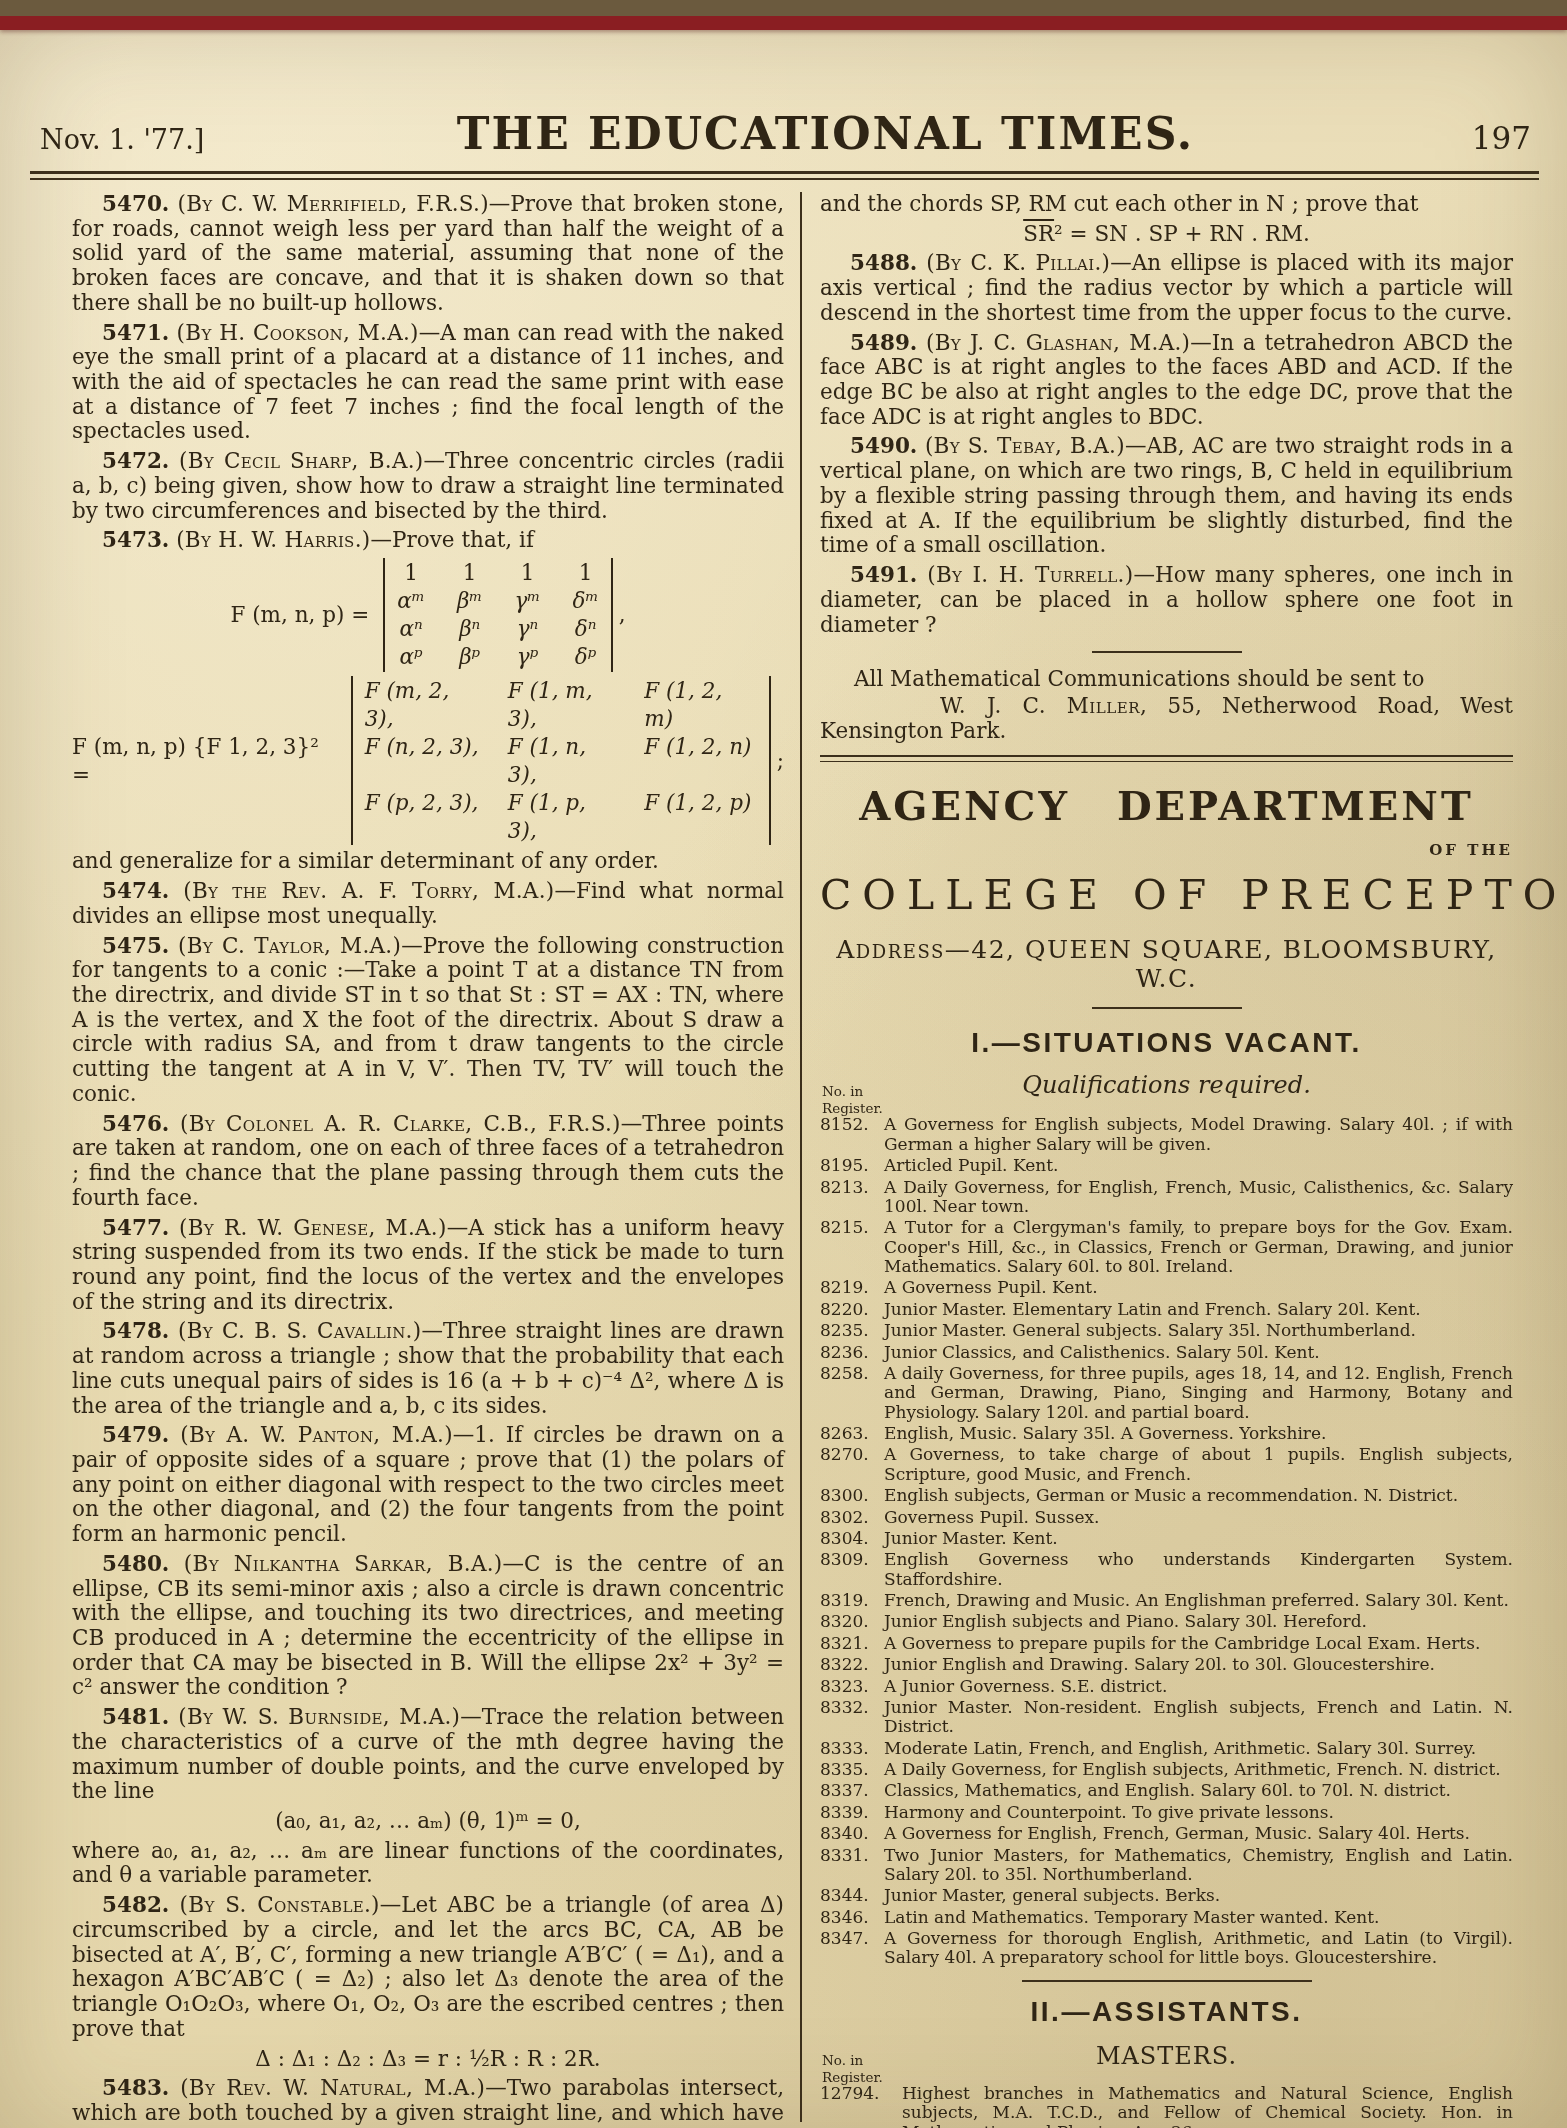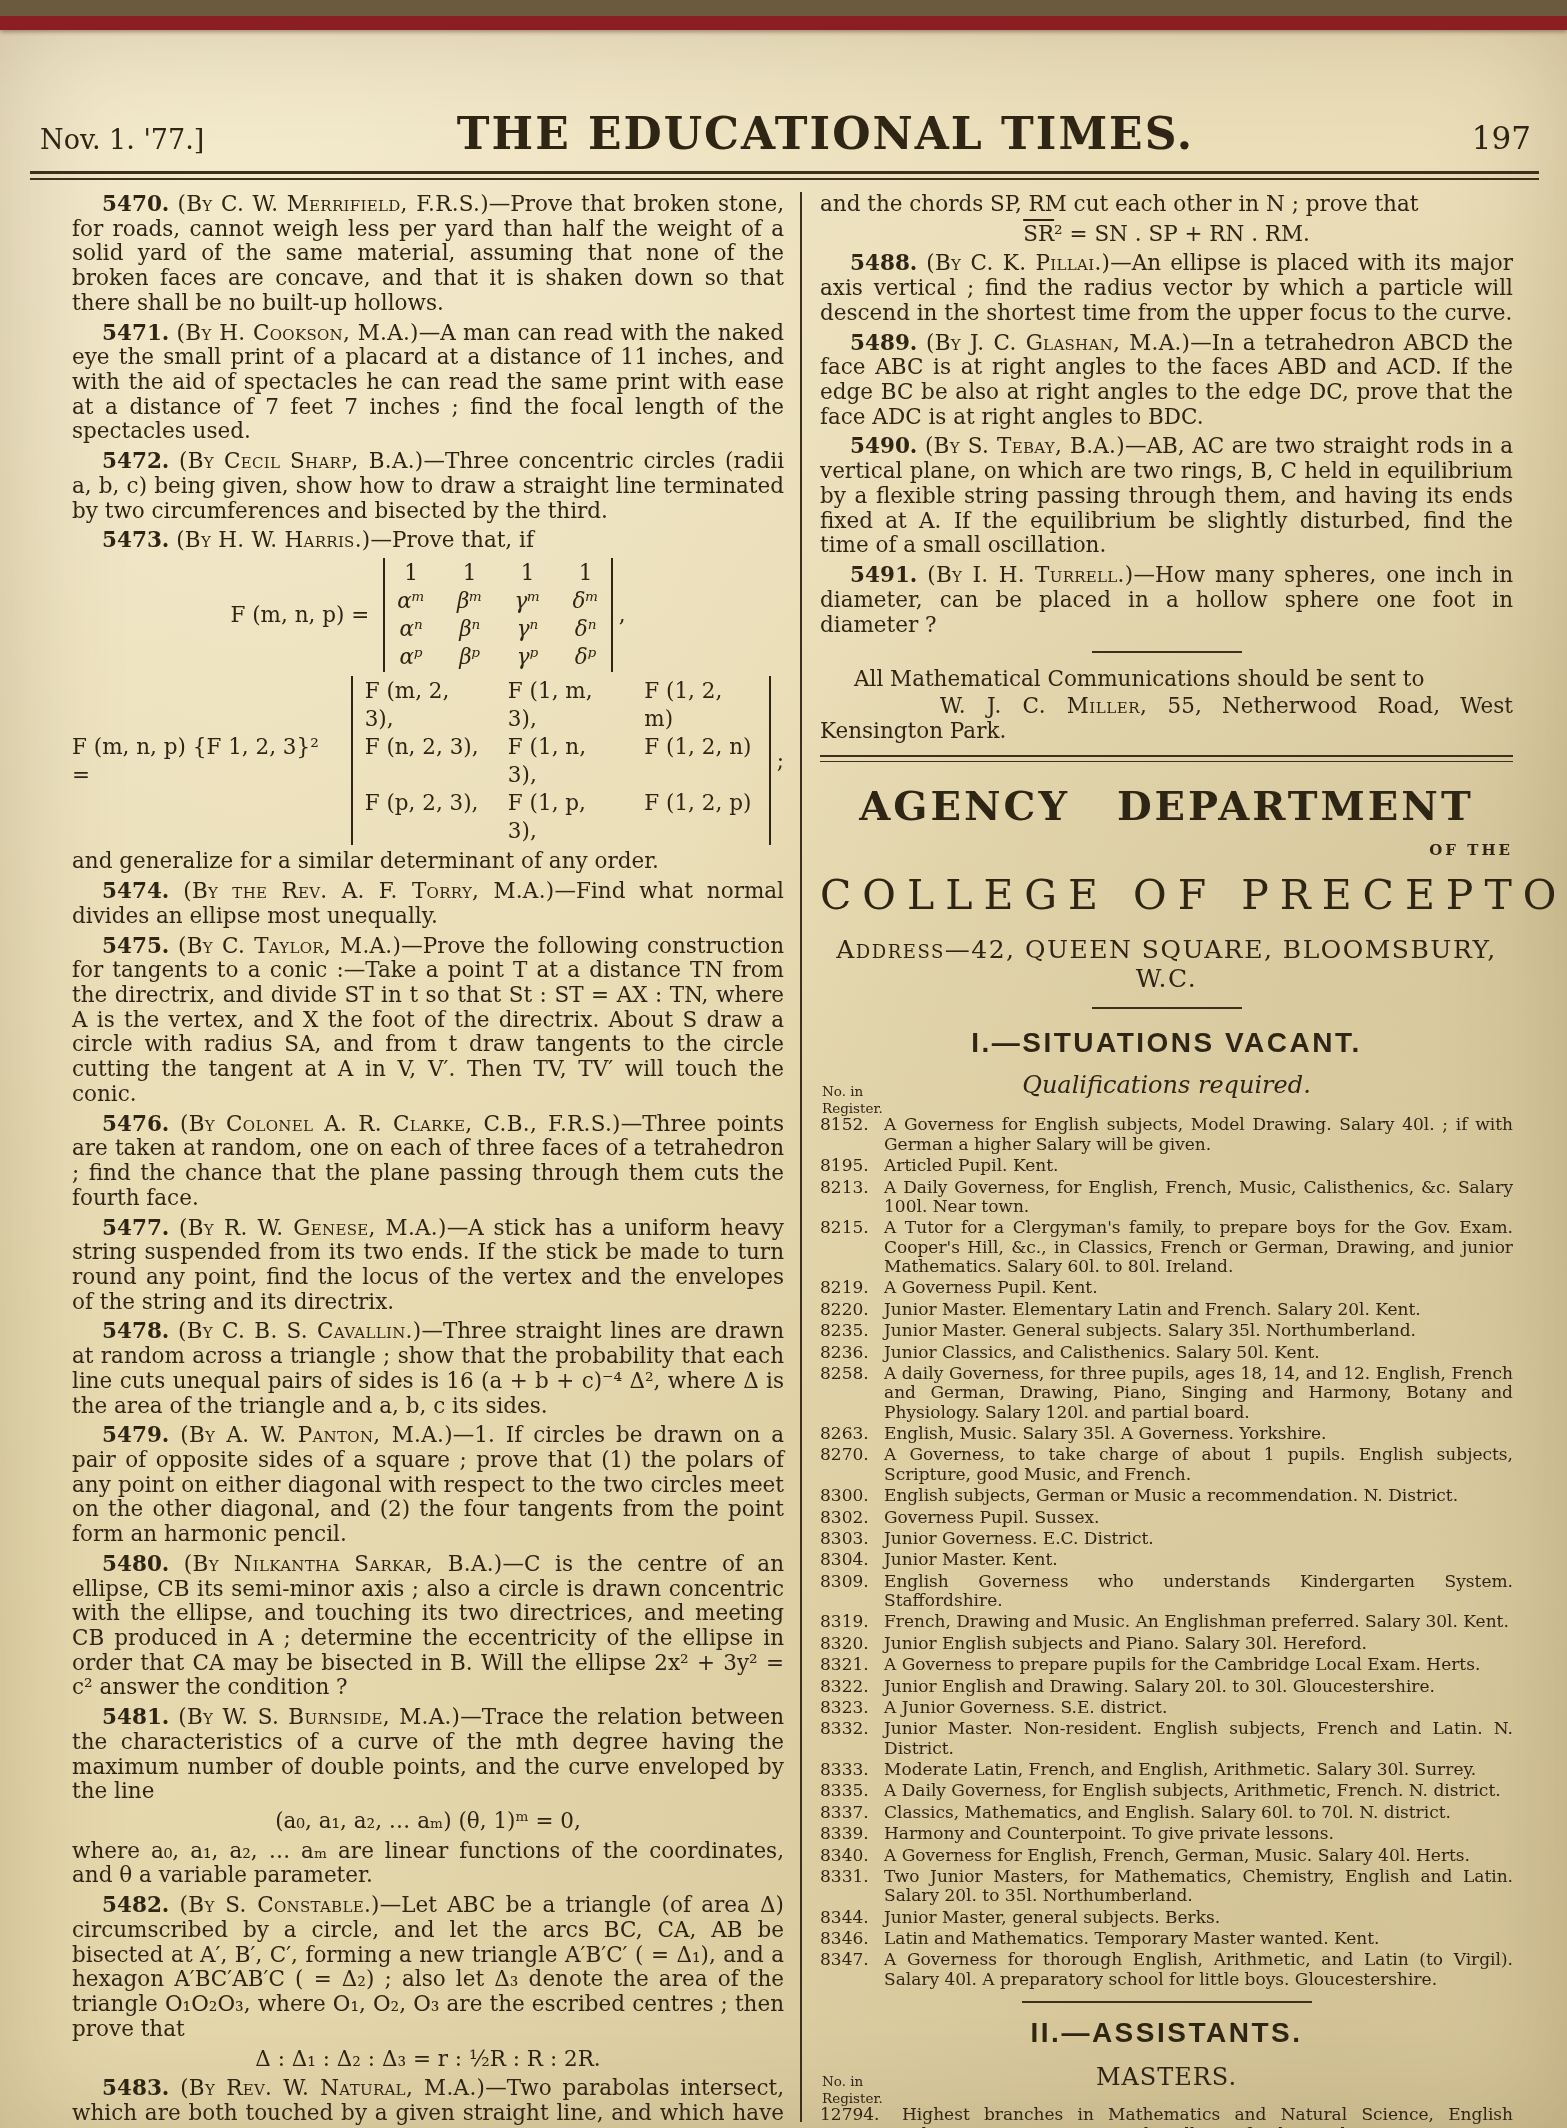--- a/index.html
+++ b/index.html
@@ -34,21 +34,21 @@
   .cont{text-align:justify;text-indent:0;}
   .pnum{font-weight:bold;}
   .pby{font-variant:small-caps;letter-spacing:0.3px;}
 
   .mathline{text-align:center;text-indent:0;margin:3px 0 6px;}
   .detwrap{display:flex;justify-content:center;align-items:center;margin:2px 0 4px;font-size:21.5px;line-height:1.3;}
   .lhs{margin-right:14px;}
   .det{display:inline-grid;border-left:2px solid var(--ink);border-right:2px solid var(--ink);padding:1px 12px;}
   .det4{grid-template-columns:repeat(4,auto);column-gap:32px;justify-items:center;}
   .det4 span:nth-child(n+5){font-style:italic;}
-  .det3{grid-template-columns:repeat(3,auto);column-gap:24px;justify-items:start;}
+  .det3{grid-template-columns:repeat(3,auto);column-gap:24px;justify-items:start;font-style:italic;}
   .punct{margin-left:6px;}
   .overl{text-decoration:overline;}
 
   .minirule{width:150px;border-top:2.5px solid var(--rule);margin:14px auto 14px;}
   .endrule{width:290px;border-top:2px solid var(--rule);margin:12px auto 14px;}
   .comms1{text-indent:34px;margin-bottom:2px !important;}
   .comms2{text-indent:120px;}
   .comms2 .pby{letter-spacing:0.5px;}
 
   .dblrule{height:4px;border-top:2.5px solid var(--rule);border-bottom:1.5px solid var(--rule);margin:12px 0 20px;}
@@ -241,24 +241,20 @@
         </div>
           <div class="vrow">
           <span class="vno">8300.</span>
           <span class="vtext">English subjects, German or Music a recommendation.  N. District.</span>
         </div>
           <div class="vrow">
           <span class="vno">8302.</span>
           <span class="vtext">Governess Pupil.  Sussex.</span>
         </div>
           <div class="vrow">
-          <span class="vno">8303.</span>
-          <span class="vtext">Junior Governess.  E.C. District.</span>
-        </div>
-          <div class="vrow">
           <span class="vno">8304.</span>
           <span class="vtext">Junior Master.  Kent.</span>
         </div>
           <div class="vrow">
           <span class="vno">8309.</span>
           <span class="vtext">English Governess who understands Kindergarten System.  Staffordshire.</span>
         </div>
           <div class="vrow">
           <span class="vno">8319.</span>
           <span class="vtext">French, Drawing and Music.  An Englishman preferred.  Salary 30l. Kent.</span>

